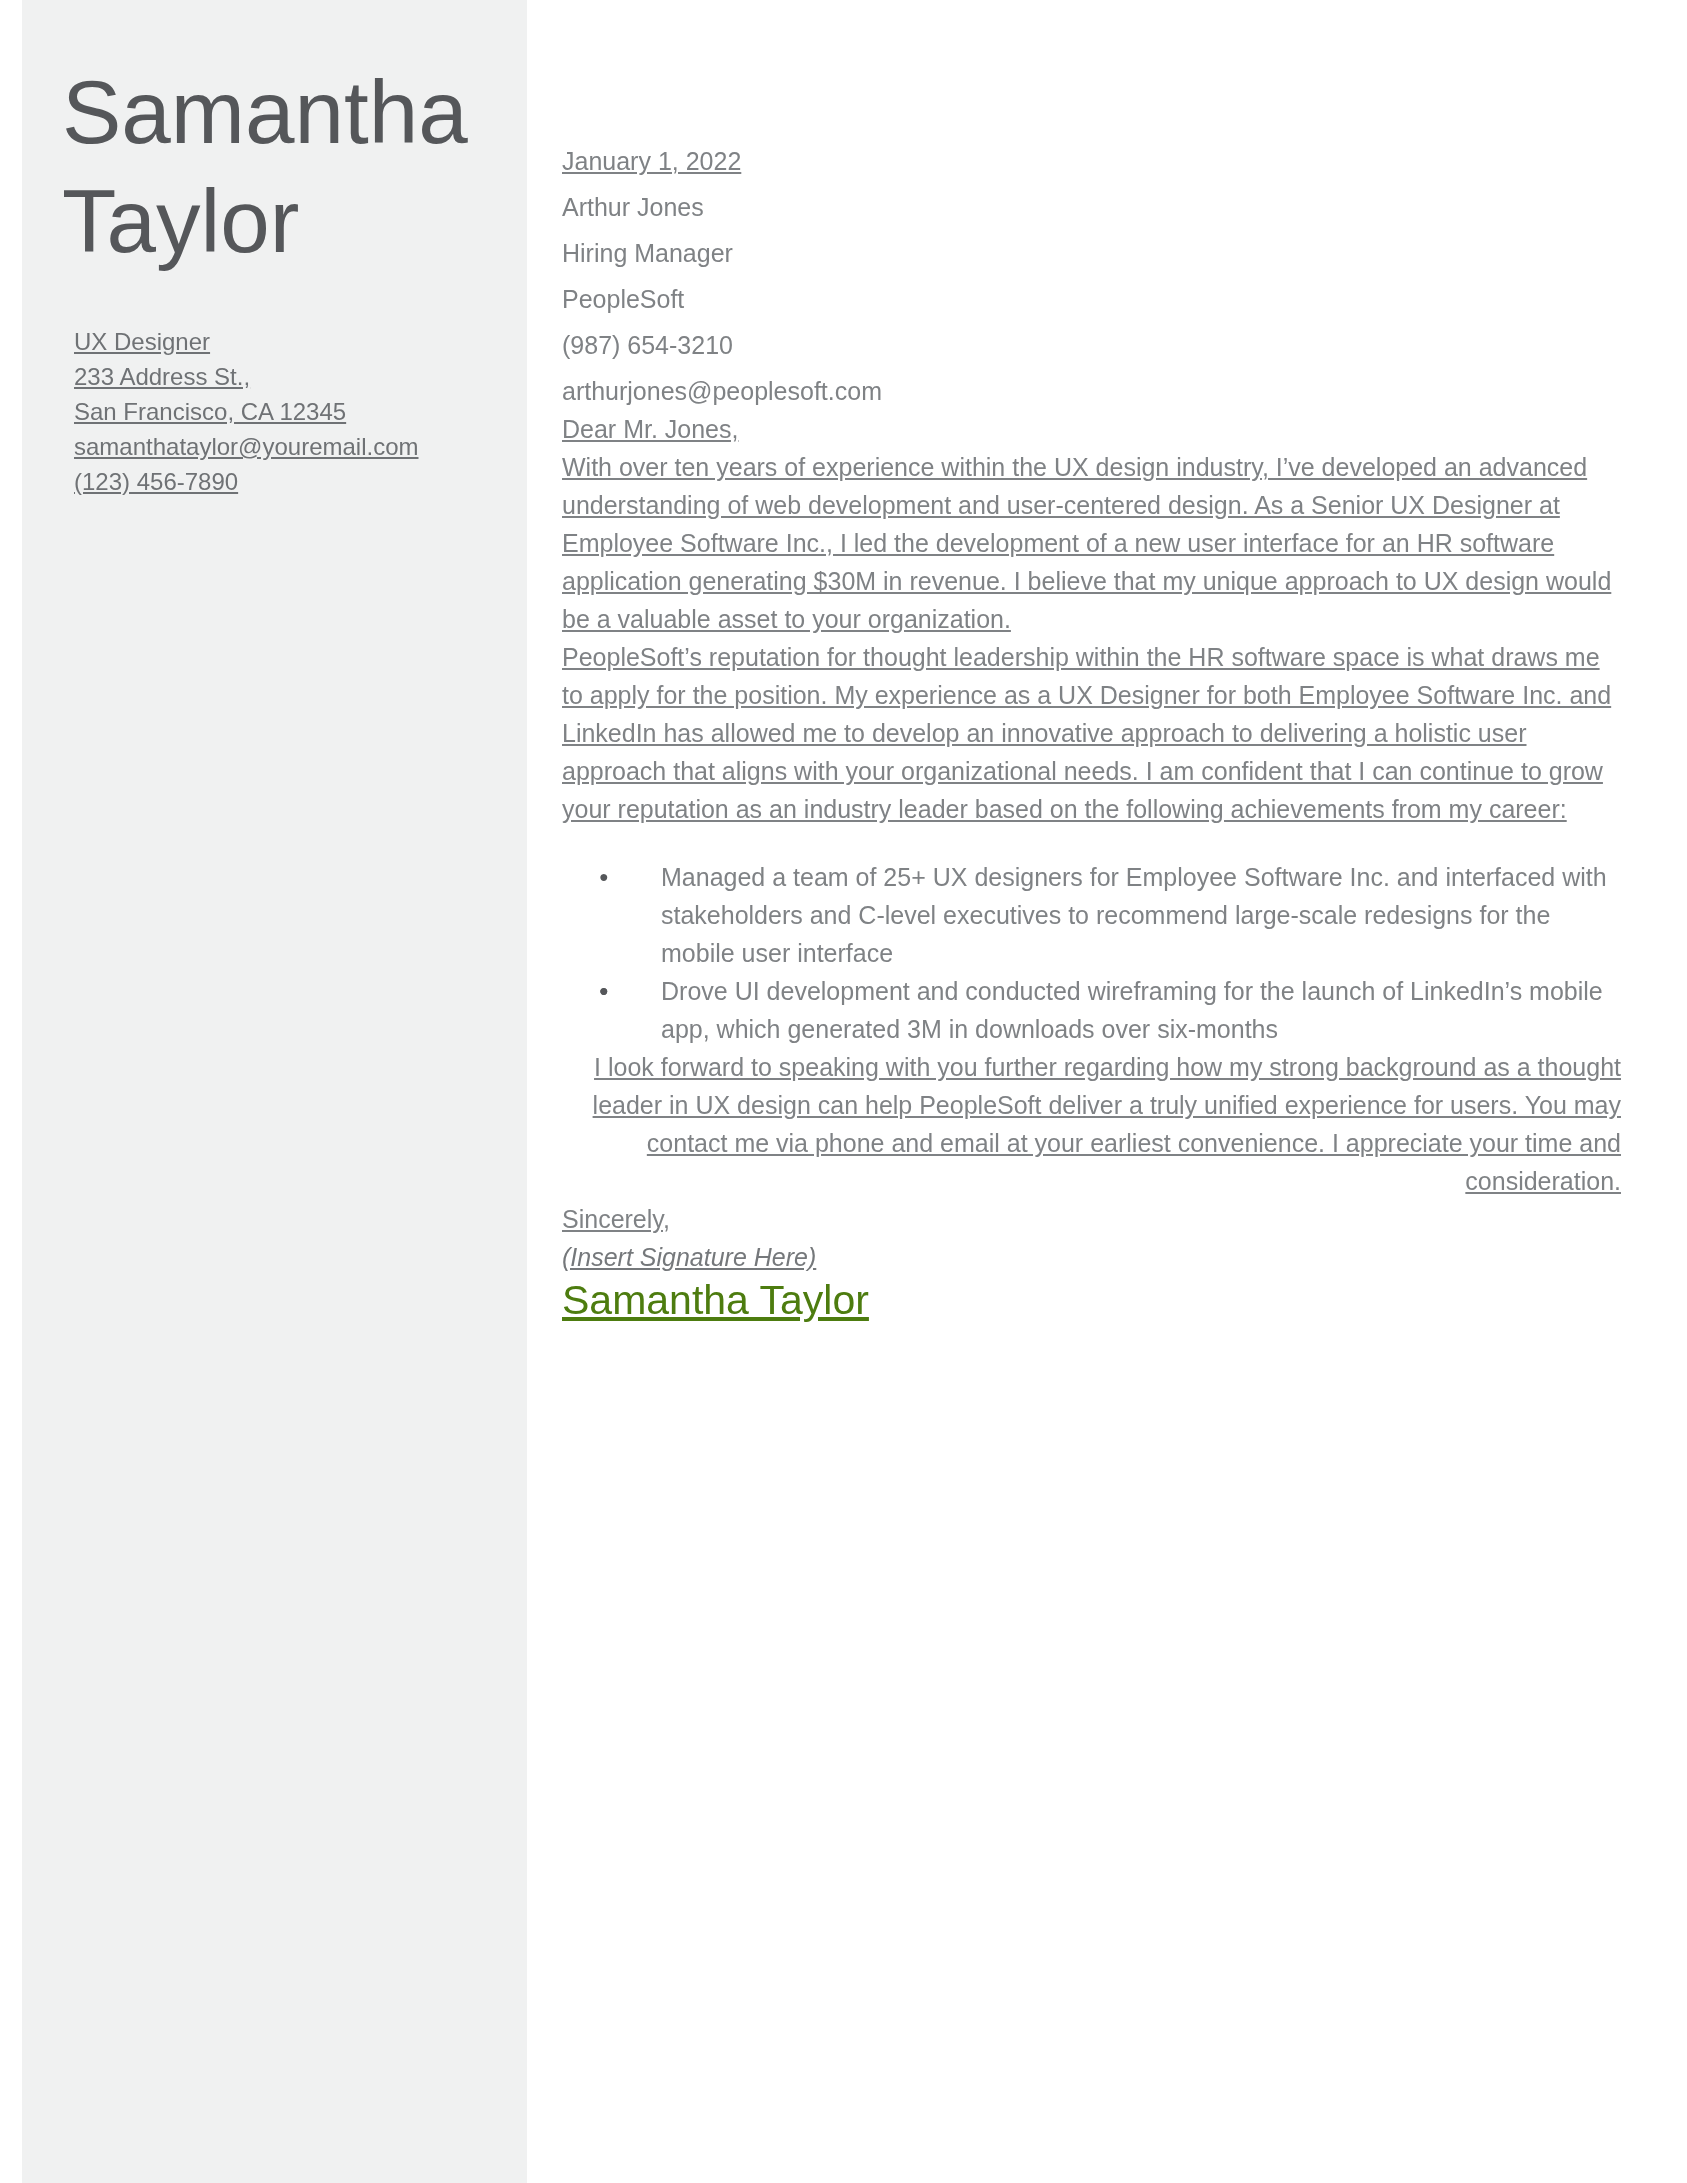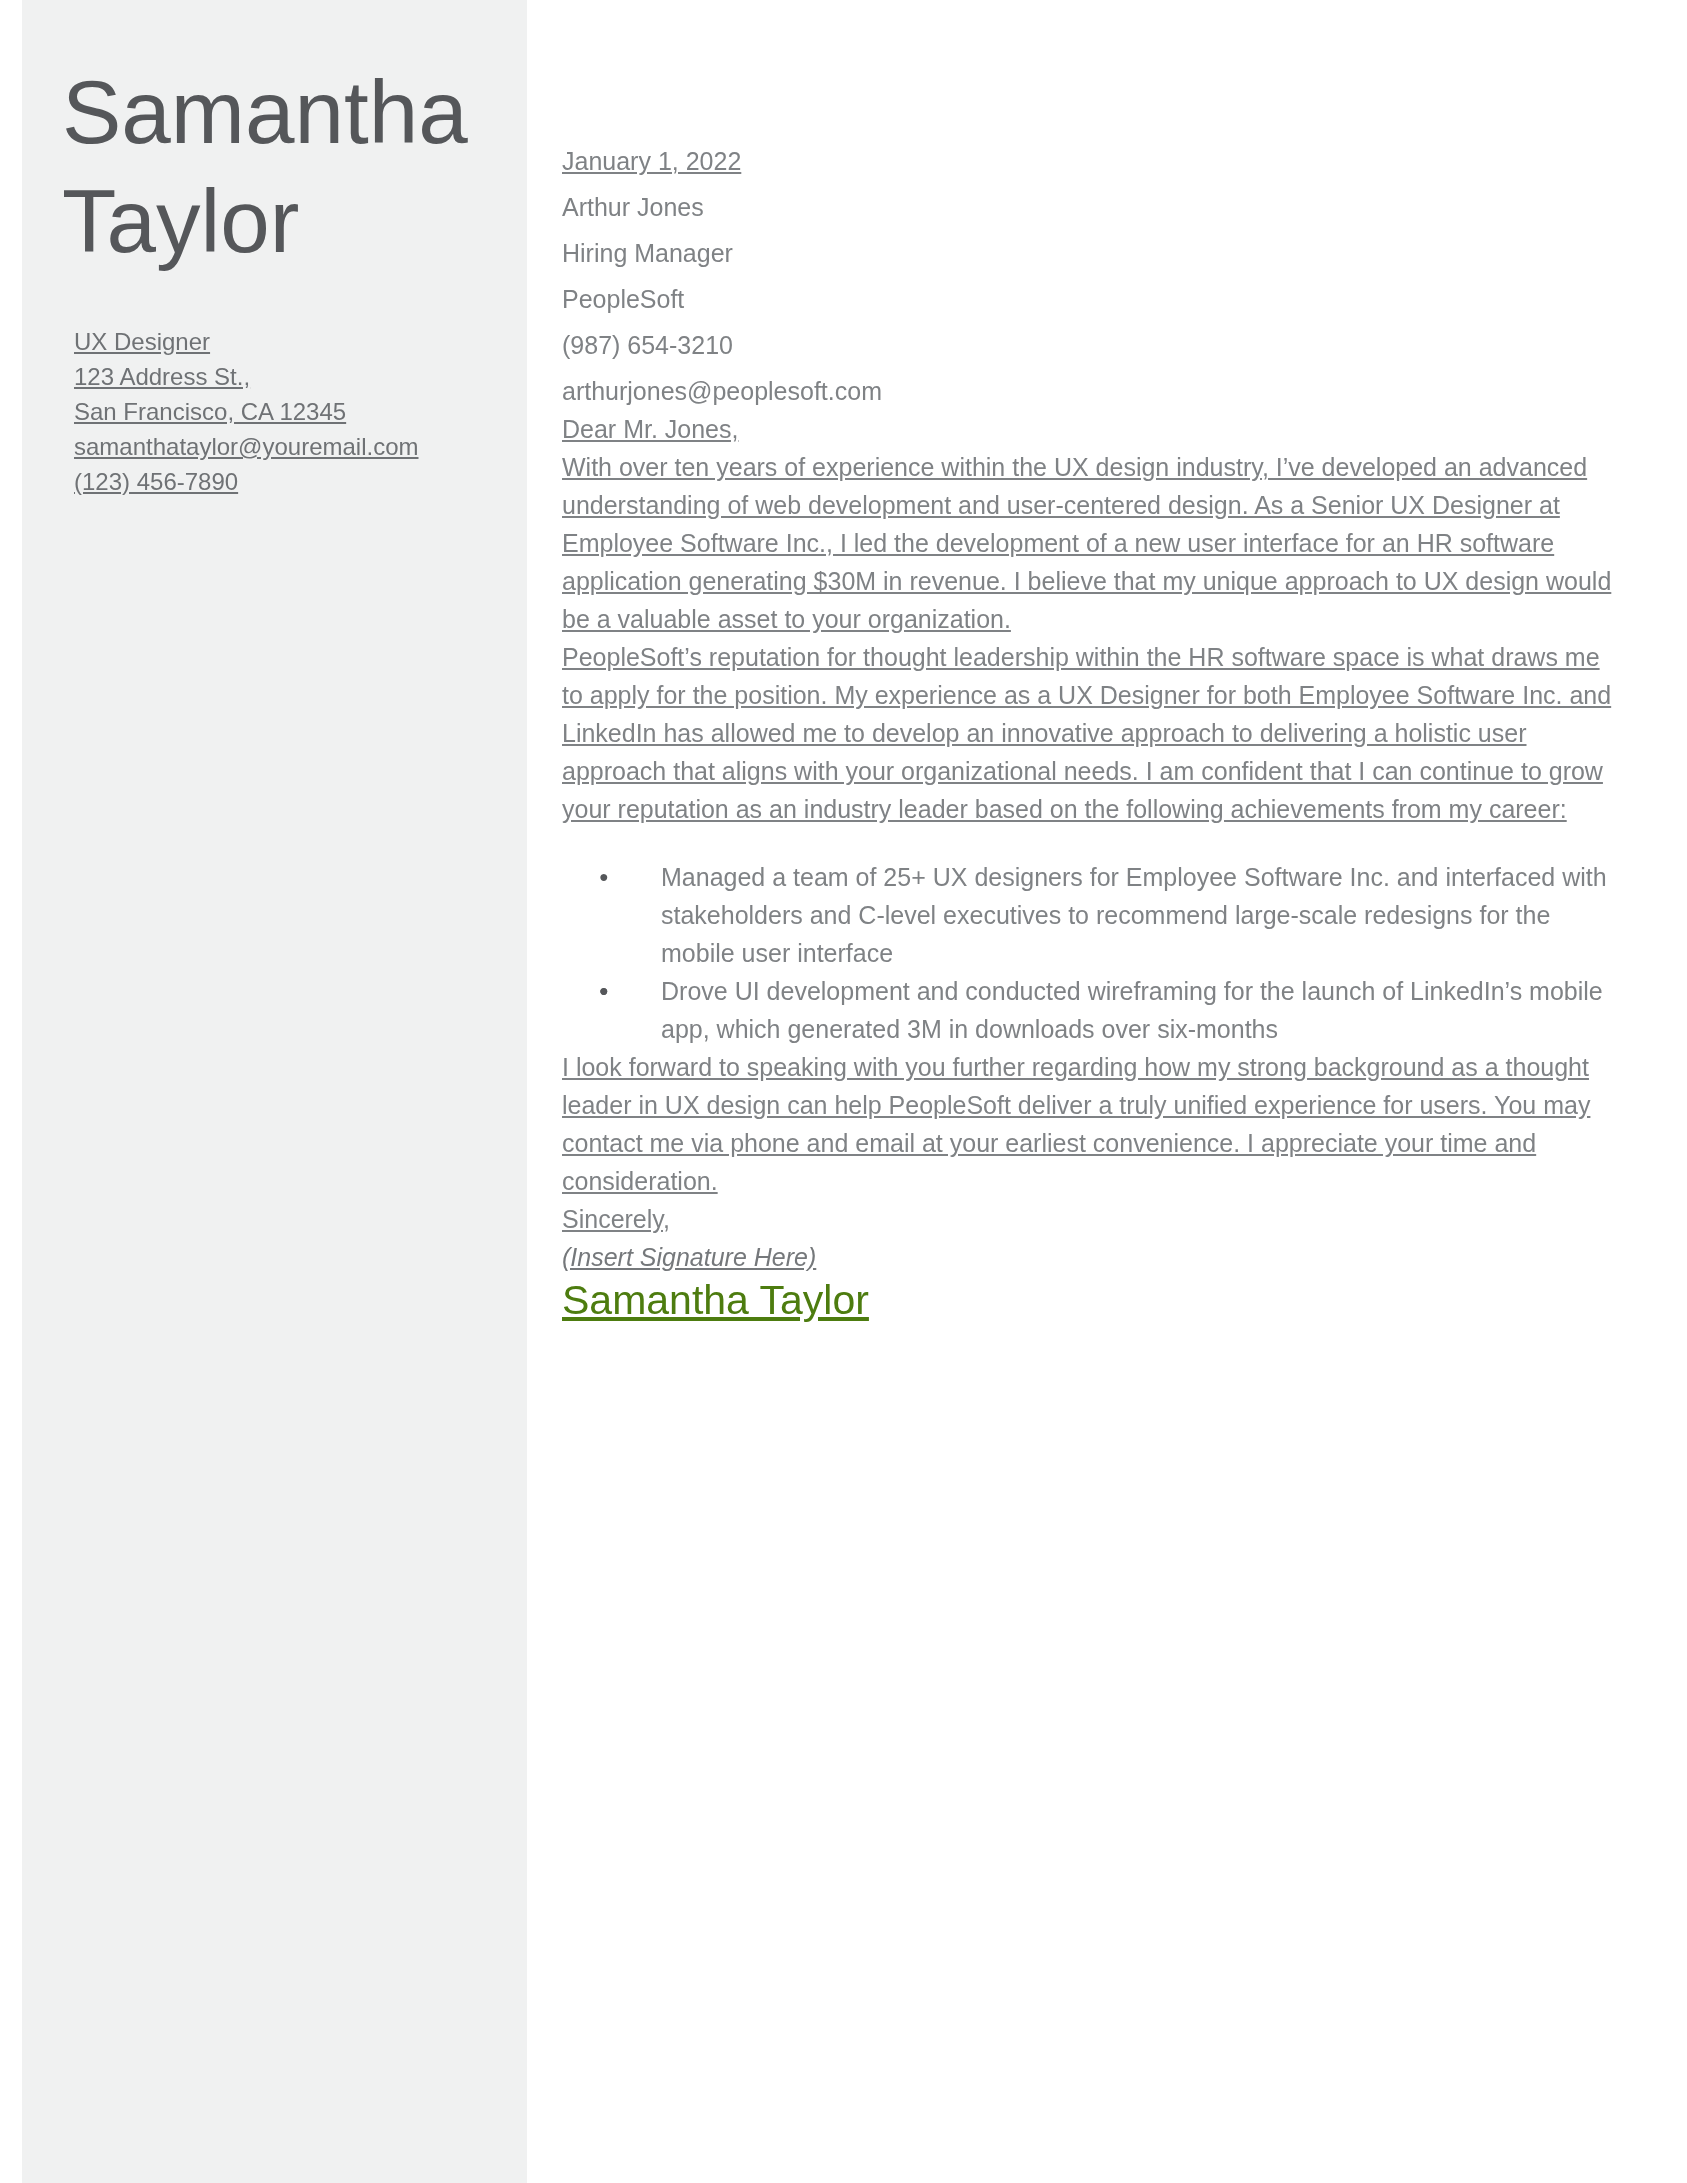--- a/index.html
+++ b/index.html
@@ -73,21 +73,21 @@
     padding-left: 99px;
   }
   .bullet-dot {
     position: absolute;
     left: 37px;
     top: 0;
     font-size: 16px;
     line-height: 38px;
     color: #55575a;
   }
-  .closing { margin-top: 23px; }
+  .closing { margin-top: 23px; text-align: right; }
   .sign-off { margin-top: 33px; }
   .signature-placeholder {
     margin-top: 47px;
     font-style: italic;
     color: #75787b;
   }
   .signature-name {
     margin-top: 20px;
     font-size: 41px;
     line-height: 48px;
@@ -99,21 +99,21 @@
 
 <div class="page">
 
   <aside class="sidebar">
     <h1 class="sidebar-name">
       <span>Samantha</span>
       <span>Taylor</span>
     </h1>
     <div class="contact-block">
       <div>UX Designer</div>
-      <div>123 Address St.,</div>
+      <div>233 Address St.,</div>
       <div>San Francisco, CA 12345</div>
       <div>samanthataylor@youremail.com</div>
       <div>(123) 456-7890</div>
     </div>
   </aside>
 
   <main class="letter">
     <p class="date">January 1, 2022</p>
 
     <div class="recipient-block">

